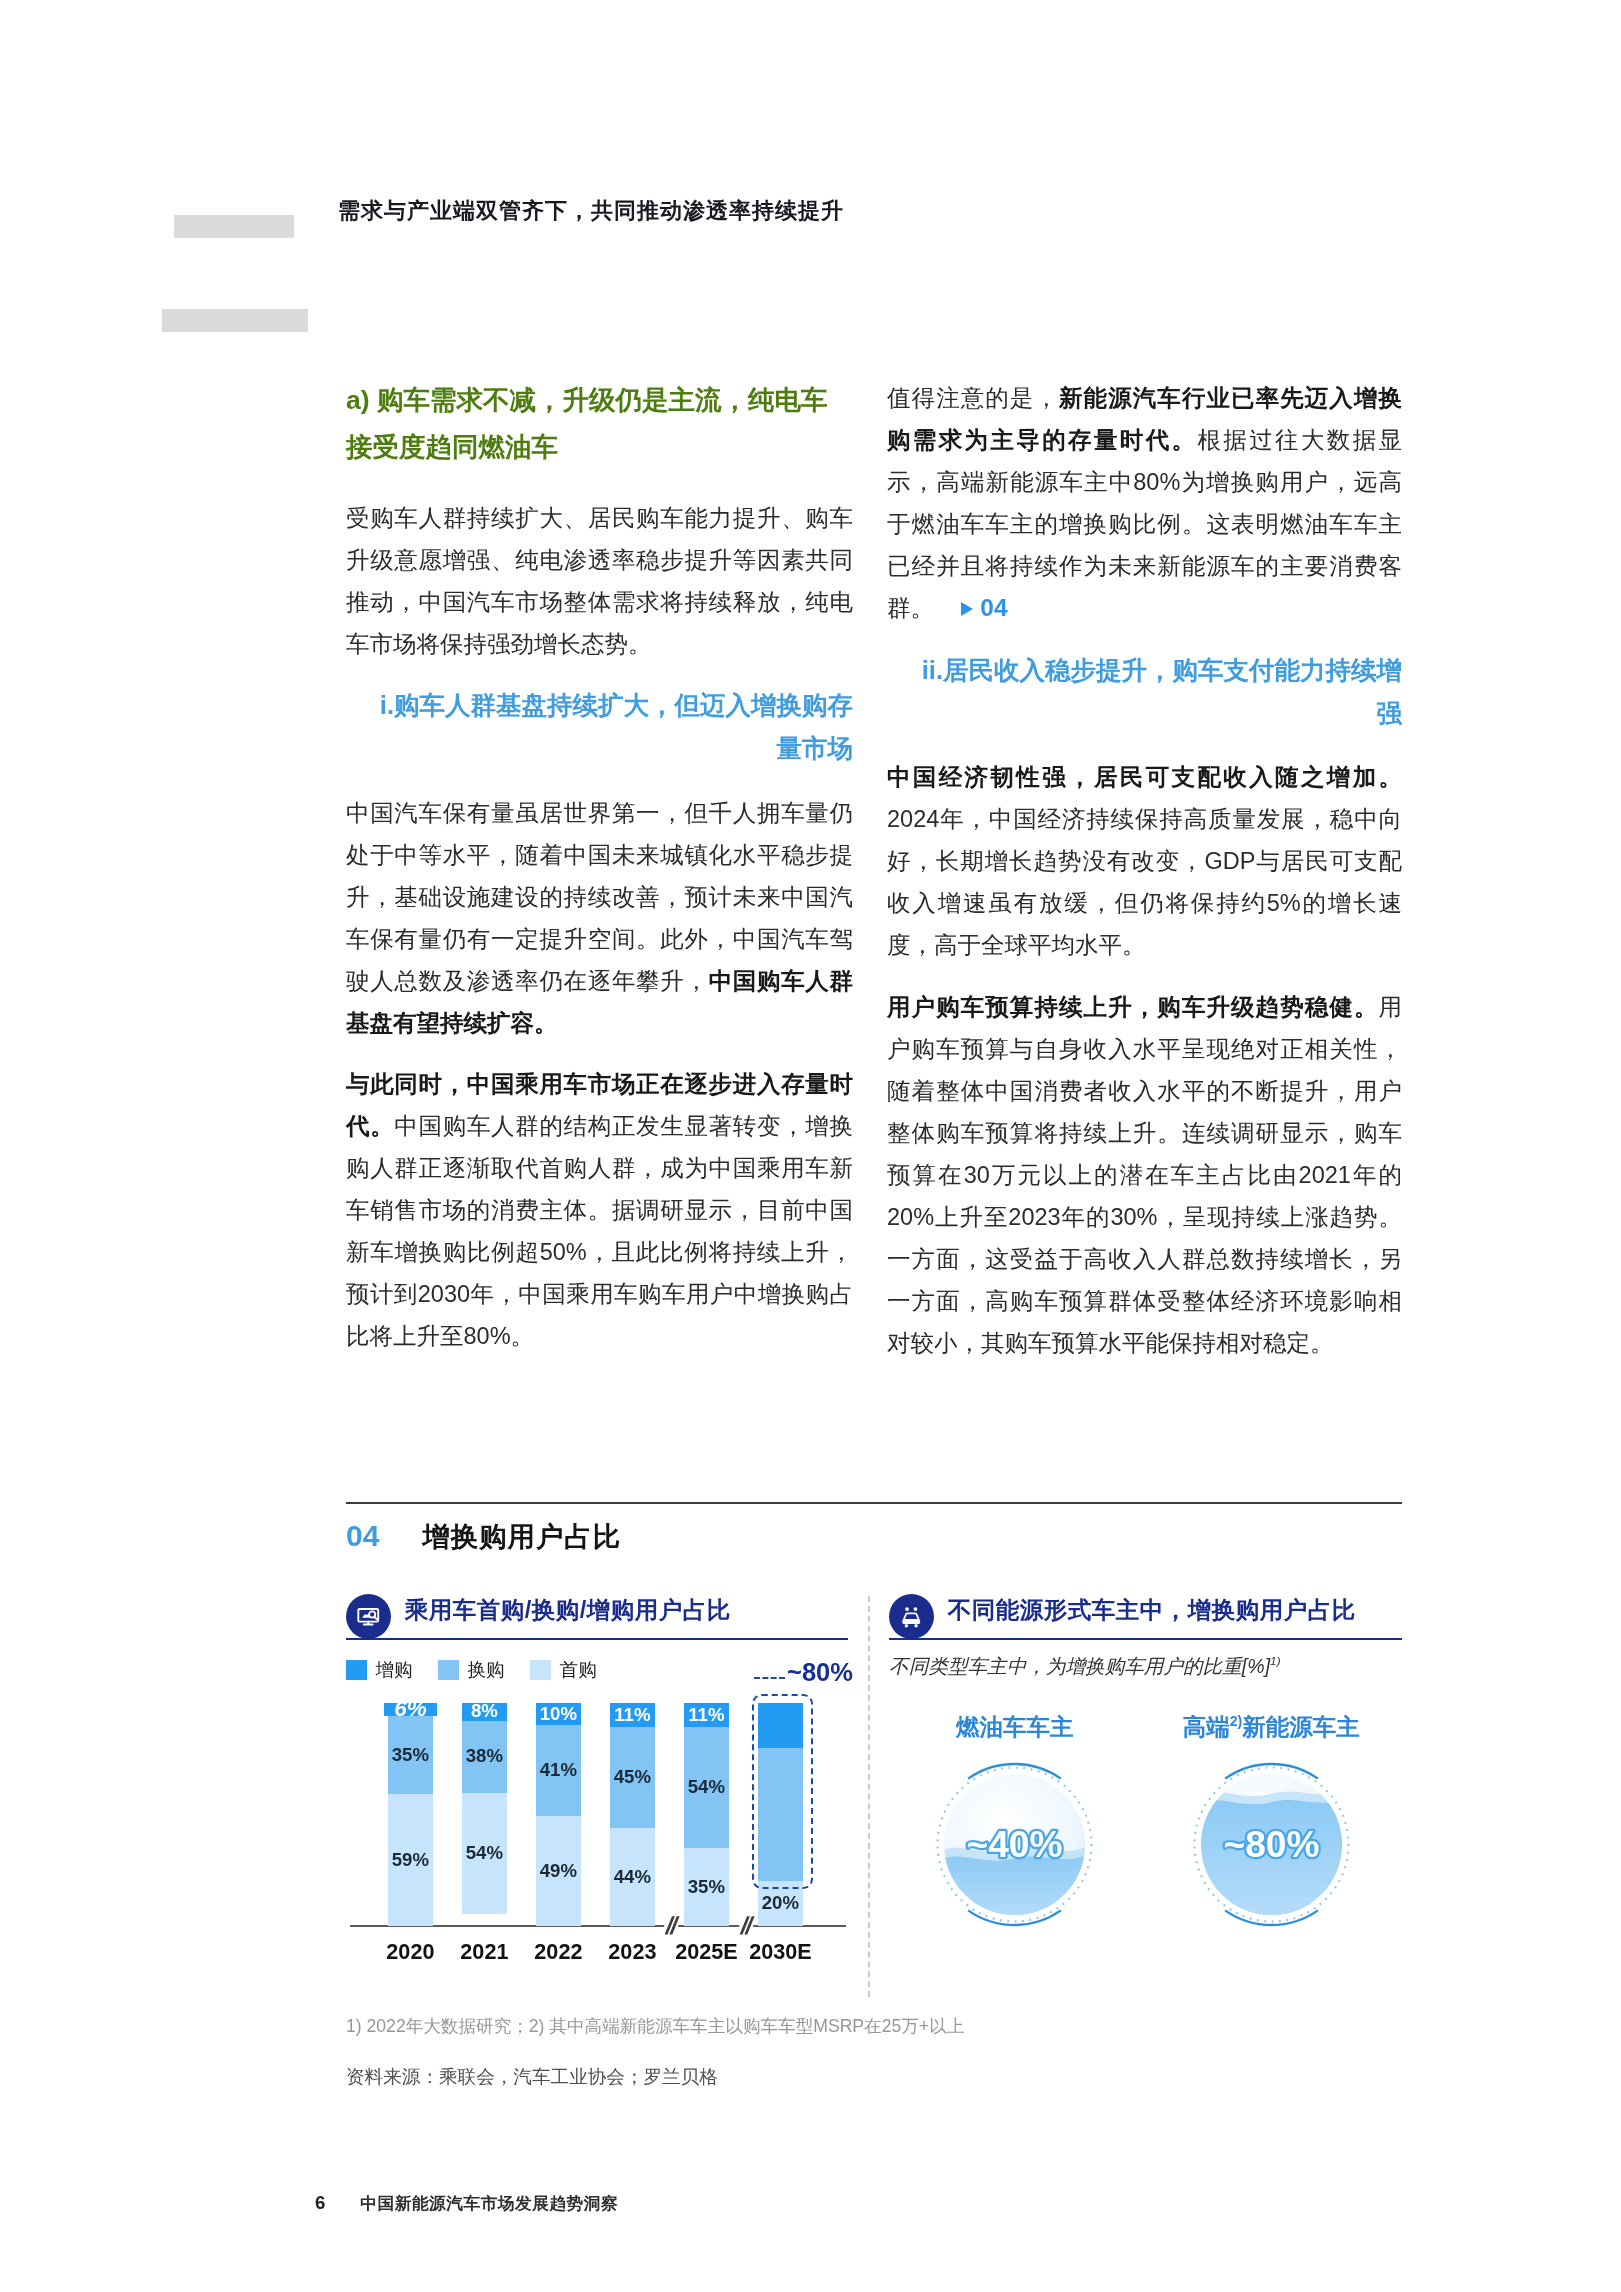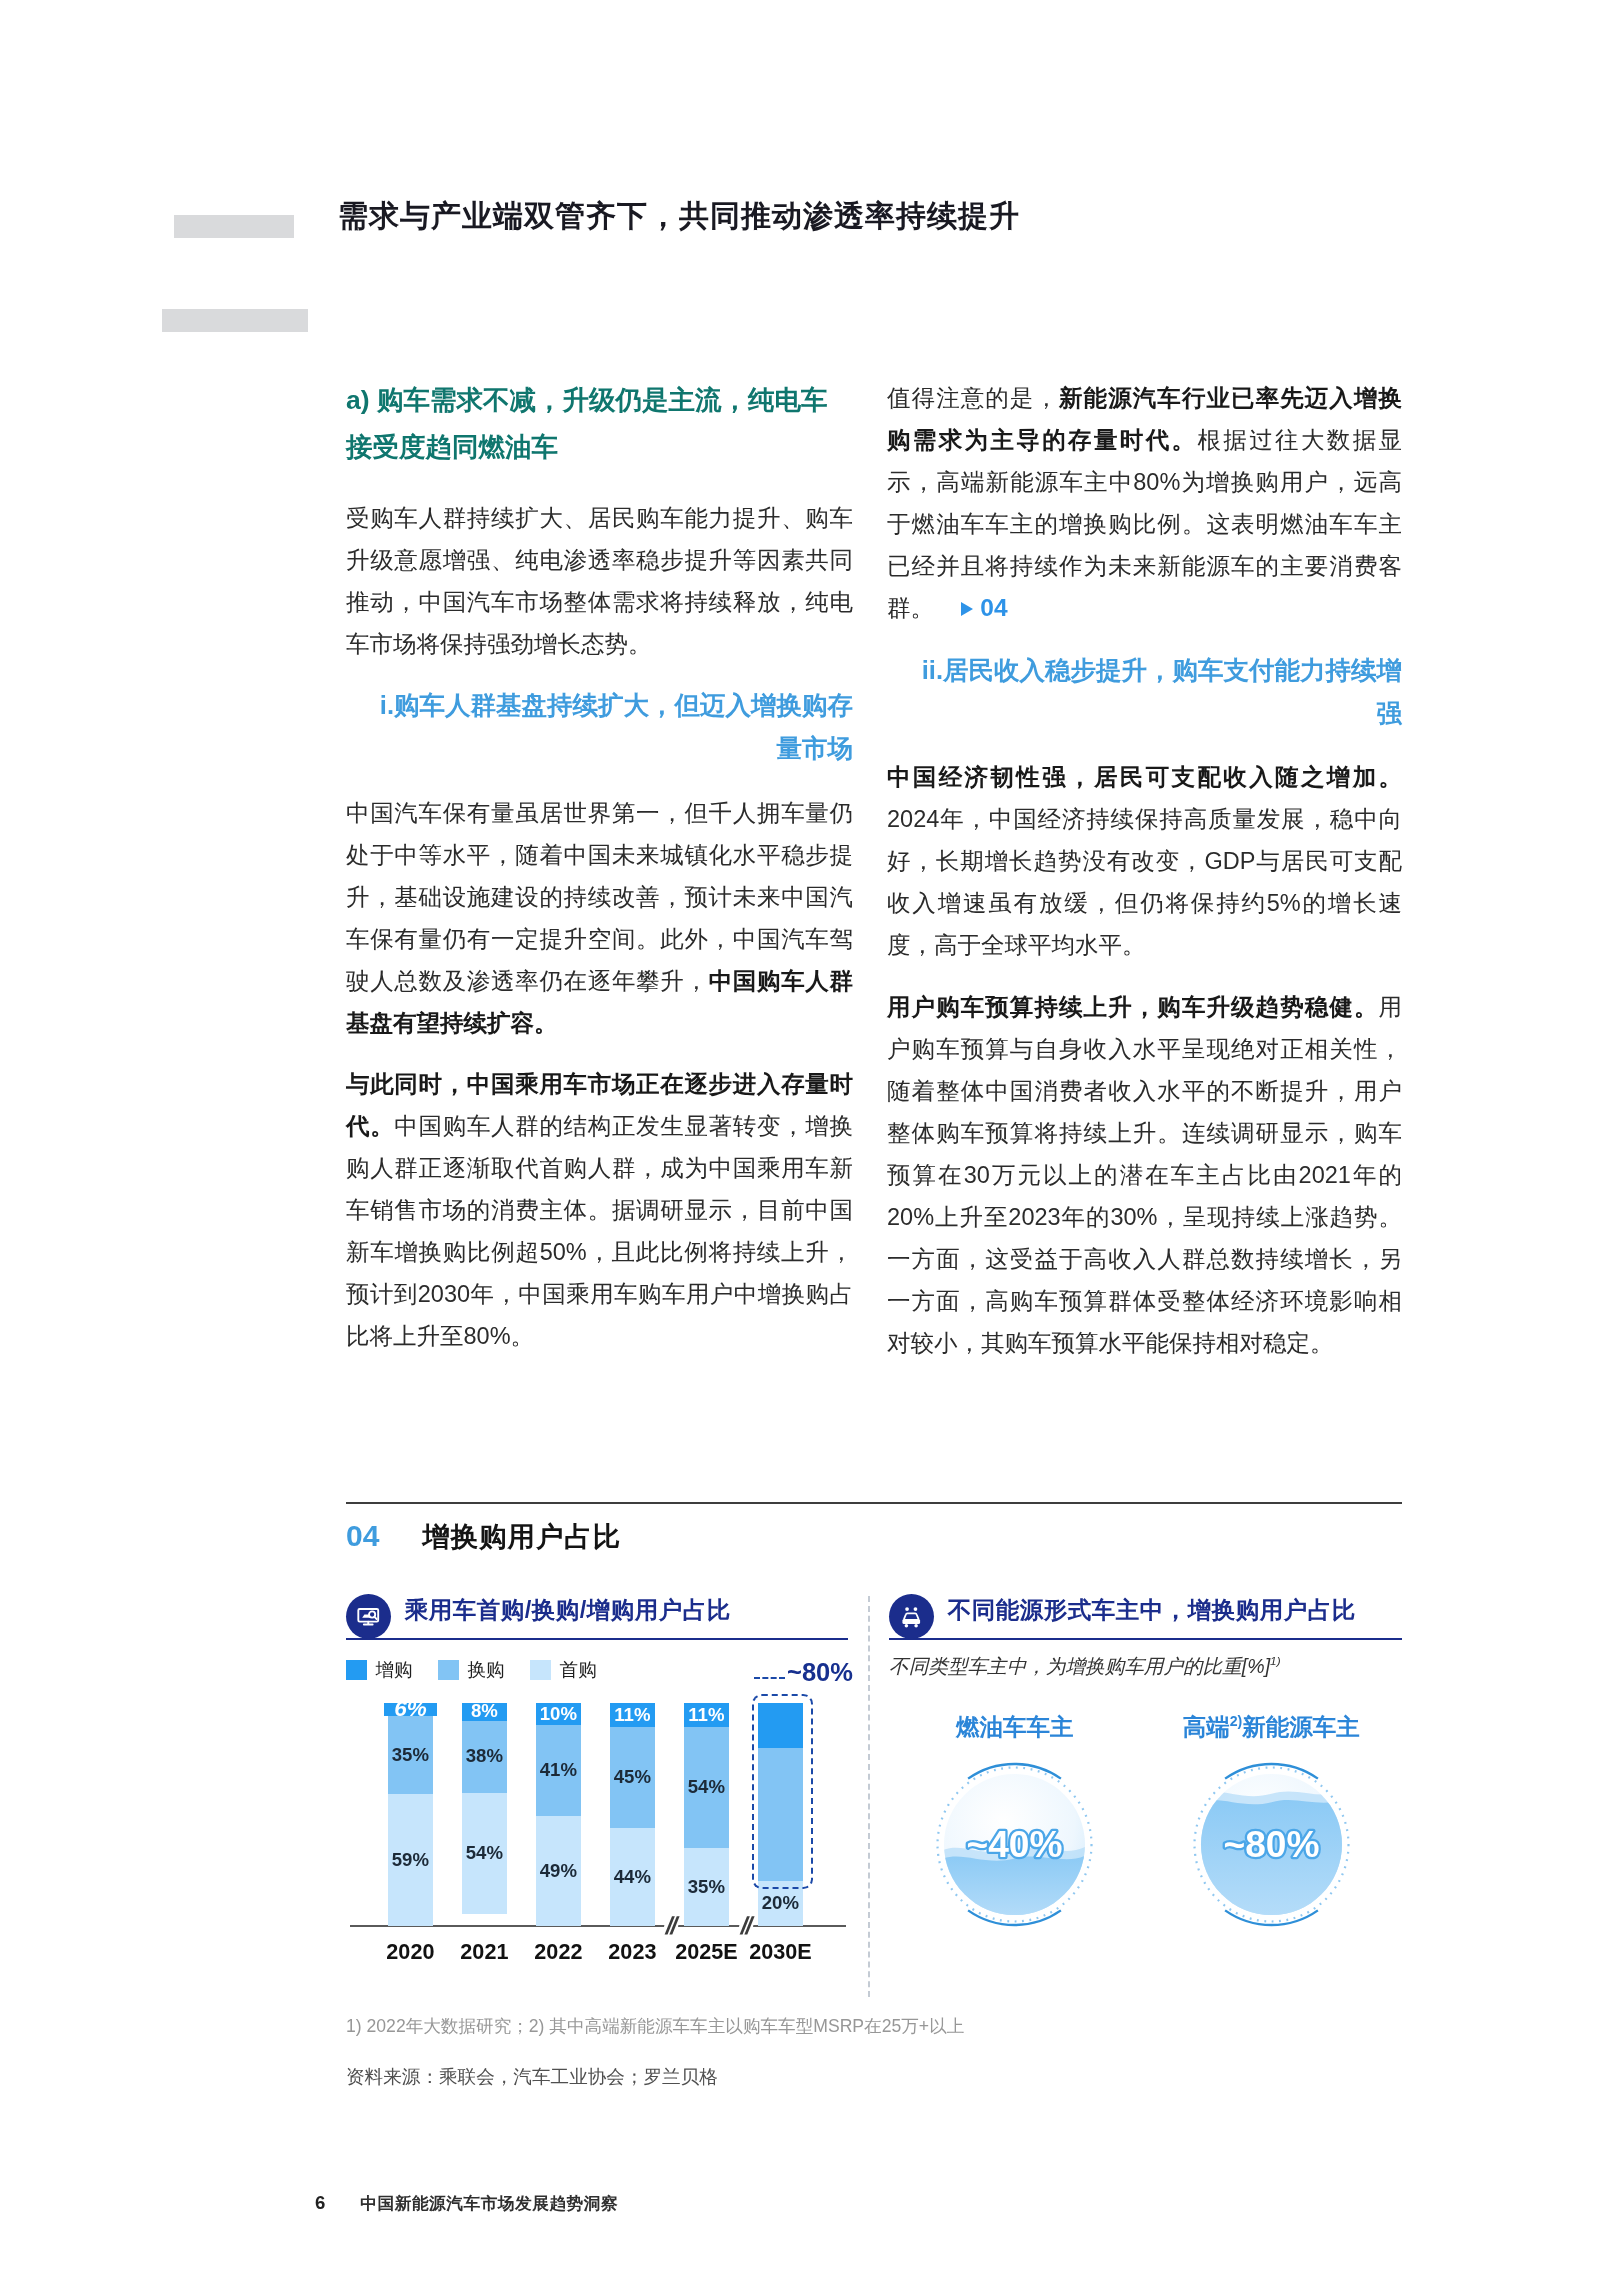--- a/index.html
+++ b/index.html
@@ -1,27 +1,27 @@
 <!DOCTYPE html>
 <html><head>
 <meta charset="utf-8">
 <style>
   html,body{margin:0;padding:0;background:#e8e8e8;}
   .page{position:relative;width:1621px;height:2293px;background:#ffffff;overflow:hidden;
         font-family:"Liberation Sans","DejaVu Sans",sans-serif;color:#2b2b2b;}
   .deco-bar{position:absolute;background:#d9dadc;}
   .bar1{left:174px;top:215px;width:120px;height:22.5px;}
   .bar2{left:162px;top:309px;width:146px;height:22.5px;}
-  .page-title{position:absolute;left:338px;top:196px;margin:0;font-size:30px;font-weight:800;
+  .page-title{position:absolute;left:338px;top:196px;margin:0;font-size:22px;font-weight:800;
               color:#191922;letter-spacing:1px;}
   .columns{position:absolute;left:346px;top:377px;width:1056px;display:flex;gap:34px;}
   .col{text-align:justify;}
   .col.left{width:507px;}
   .col.right{width:515px;}
-  .h-a{margin:0 0 25.5px;font-size:26.5px;line-height:47px;font-weight:800;color:#0f766e;text-align:left;}
+  .h-a{margin:0 0 25.5px;font-size:26.5px;line-height:47px;font-weight:800;color:#4d7c0f;text-align:left;}
   p.body{margin:0 0 19.6px;font-size:23.5px;line-height:42px;color:#2b2b2b;}
   p.body b{color:#191919;}
   .h-i{margin:13.7px 0 21.6px;font-size:25.5px;line-height:43px;font-weight:800;color:#3f9cde;
        padding-left:41px;text-align:right;}
   .h-i .mk{display:inline-block;margin-left:-41px;width:41px;}
   .exhibit-link{white-space:nowrap;margin-left:27.4px;color:#2e93e8;font-weight:800;font-size:24.5px;}
   .tri{display:inline-block;width:0;height:0;border-left:12.7px solid #2e93e8;
        border-top:7.8px solid transparent;border-bottom:7.8px solid transparent;margin-right:6.9px;}
   
   .exhibit{position:absolute;left:346px;top:1490px;width:1056px;}

